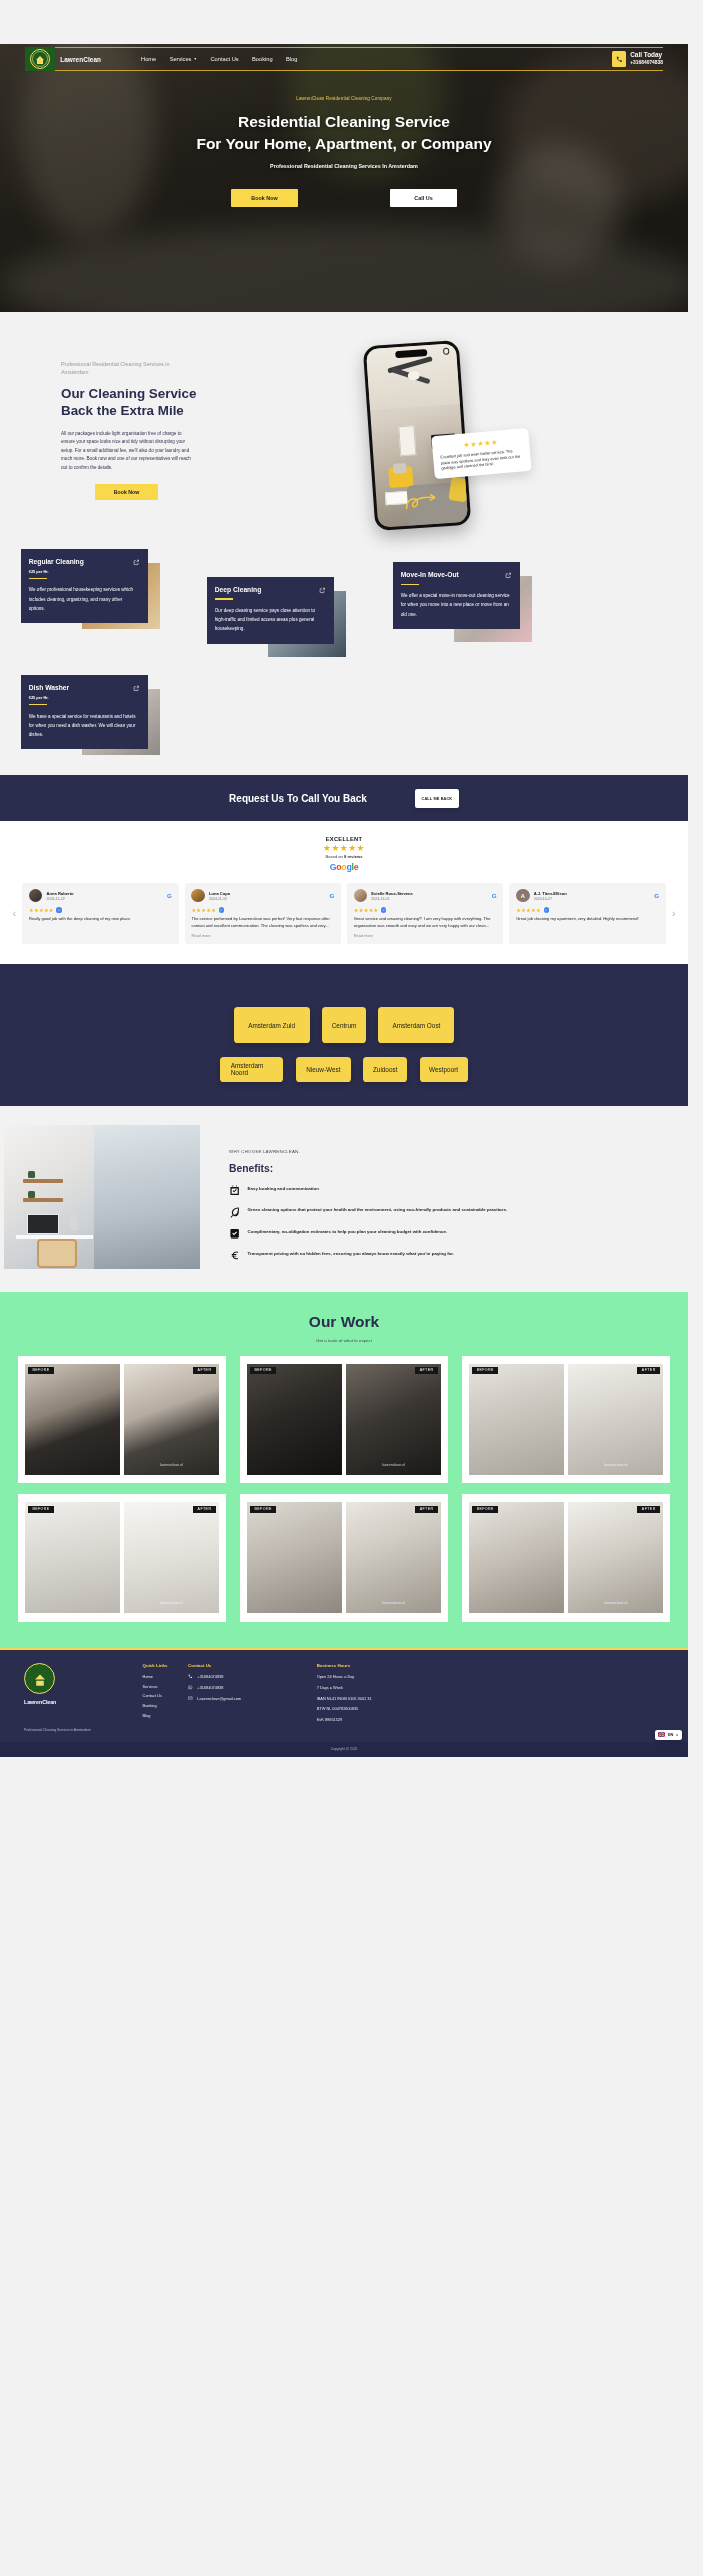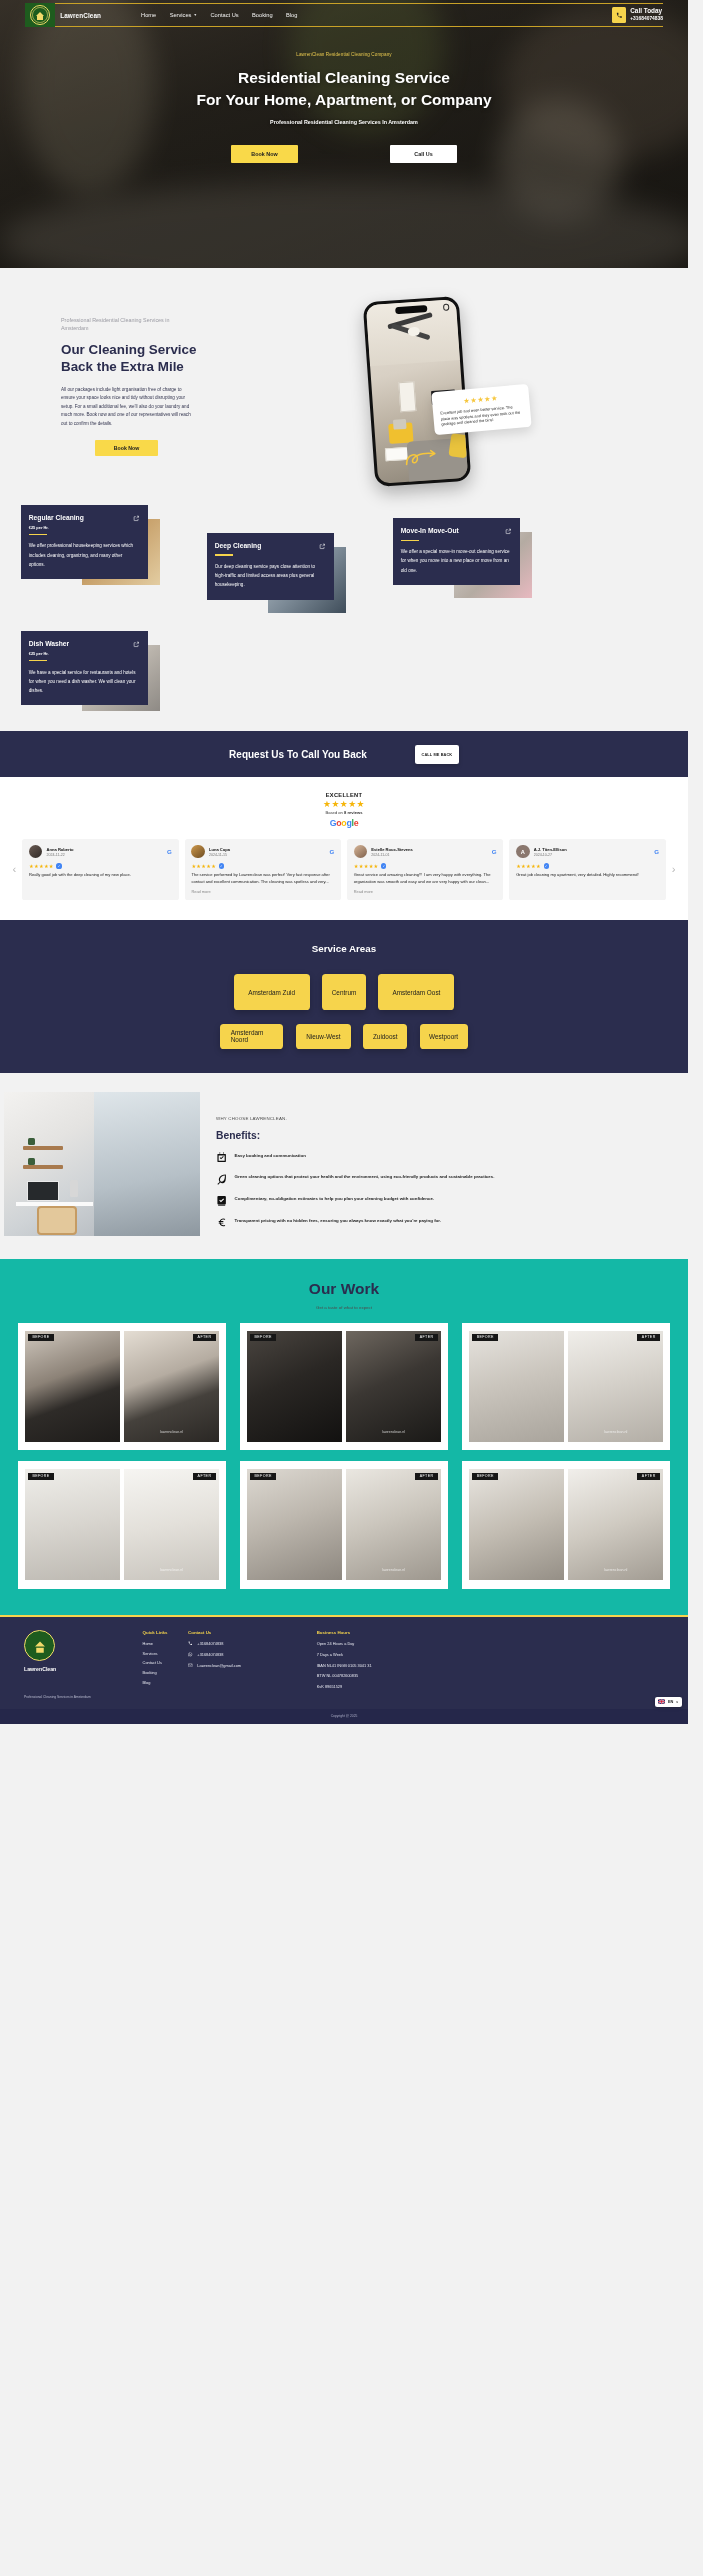--- a/index.html
+++ b/index.html
@@ -3,21 +3,21 @@
 <meta charset="utf-8">
 <style>
   * { margin:0; padding:0; box-sizing:border-box; }
   html,body { width:704px; }
   body {
     font-family:"Liberation Sans", sans-serif;
     background:#f2f2f2;
     color:#2b2d42;
     -webkit-font-smoothing:antialiased;
   }
-  .wrap { width:688px; position:relative; overflow:hidden; }
+  .wrap { width:688px; position:relative; overflow:hidden;margin-top:44px; }
 
   
   .hero {
     position:relative;
     height:268px;
     background:
       linear-gradient(rgba(20,18,14,.62), rgba(20,18,14,.72)),
       linear-gradient(160deg,#6d6152 0%,#3b362e 35%,#2a2722 70%,#221f1b 100%);
     background-size:cover;
     overflow:hidden;
@@ -221,21 +221,21 @@
   .areas h2 { text-align:center; color:#fff; font-size:9.8px; font-weight:700; }
   .area-row { display:flex; justify-content:center; gap:12.4px; margin-top:20.6px; }
   .area-chip {
     background:#f6d44c; color:#1d1d1d; border-radius:3.6px;
     font-size:6.4px; display:flex; align-items:center; justify-content:center;
     height:27px; padding:0 10.3px; cursor:pointer;
     box-shadow:0 2.6px 6.2px rgba(0,0,0,.22);
   }
 
   
-  .benefits { background:#f2f2f2; padding:19.6px 0 23px 0; display:flex; gap:16px; padding-left:4.1px; }
+  .benefits { background:#f2f2f2; padding:19.6px 0 23px 0; display:flex; gap:29px; padding-left:4.1px; }
   .ben-photo {
     width:196px; height:144px; flex:0 0 auto;
     background:linear-gradient(150deg,#f3f2f0 0%,#e4e3e1 30%,#cfd3d6 55%,#b9bec3 78%,#9aa0a6 100%);
     position:relative; overflow:hidden;
   }
   .bp-shelf { position:absolute; left:18.5px; width:40px; height:3.6px; background:#a87a4e; border-radius:1px; }
   .bp-shelf.s1{top:54px}.bp-shelf.s2{top:73px}
   .bp-plant{position:absolute;left:24px;width:7.2px;height:6.2px;background:#3b5e3b;border-radius:1.5px}
   .bp-plant.p1{top:46px}.bp-plant.p2{top:66px}
   .bp-window{position:absolute;right:0;top:0;width:106px;height:144px;background:linear-gradient(170deg,#dfe6ea,#b6c0c7 60%,#8d979f);}
@@ -245,21 +245,21 @@
   .bp-chair{position:absolute;left:33px;bottom:1px;width:40px;height:29px;border:2.6px solid #c59b63;border-radius:4.1px;background:#e3c89b;}
   .ben-right { padding-top:24px; }
   .ben-eyebrow { font-size:4.4px; color:#4a4a4a; letter-spacing:0.2px; }
   .ben-h2 { font-size:10.3px; font-weight:700; color:#2b2d4e; margin-top:8.2px; }
   .ben-list { margin-top:11.3px; display:flex; flex-direction:column; gap:10.3px; }
   .ben-item { display:flex; gap:7.2px; align-items:flex-start; }
   .ben-ico { width:11.3px;height:11.3px;flex:0 0 auto; }
   .ben-txt { font-size:4.4px; font-weight:700; line-height:1.75; color:#1b1b1b; max-width:268px; }
 
   
-  .work { background:#14b8a6; padding:20.6px 0 26px 0; }
+  .work { background:#86efac; padding:20.6px 0 26px 0; }
   .work h2 { text-align:center; font-size:15.5px; font-weight:700; color:#2b2d4e; }
   .work-sub { text-align:center; font-size:4.4px; color:#4c4c4c; margin-top:7.2px; }
   .work-grid {
     margin-top:12.4px; padding:0 17.5px;
     display:grid; grid-template-columns:repeat(3,1fr); gap:11.3px 13.4px;
   }
   .work-card { background:#fff; padding:8.2px 7.2px; }
   .ba-pair { display:flex; gap:4.1px; height:111px; }
   .ba { position:relative; flex:1; overflow:hidden; }
   .ba-label {
@@ -591,21 +591,20 @@
           <div class="rev-body">Great job cleaning my apartment, very detailed. Highly recommend!</div>
           <div class="read-more"></div>
         </div>
 
       </div>
       <div class="car-arrow">›</div>
     </div>
   </section>
 
   <section class="areas">
-    <h2>Service Areas</h2>
     <div class="area-row">
       <div class="area-chip" style="width:76px;height:36px;">Amsterdam Zuid</div>
       <div class="area-chip" style="width:44px;height:36px;">Centrum</div>
       <div class="area-chip" style="width:76px;height:36px;">Amsterdam Oost</div>
     </div>
     <div class="area-row" style="margin-top:13.4px;">
       <div class="area-chip" style="width:63px;height:25px;">Amsterdam Noord</div>
       <div class="area-chip" style="width:55px;height:25px;">Nieuw-West</div>
       <div class="area-chip" style="width:44px;height:25px;">Zuidoost</div>
       <div class="area-chip" style="width:48px;height:25px;">Westpoort</div>

